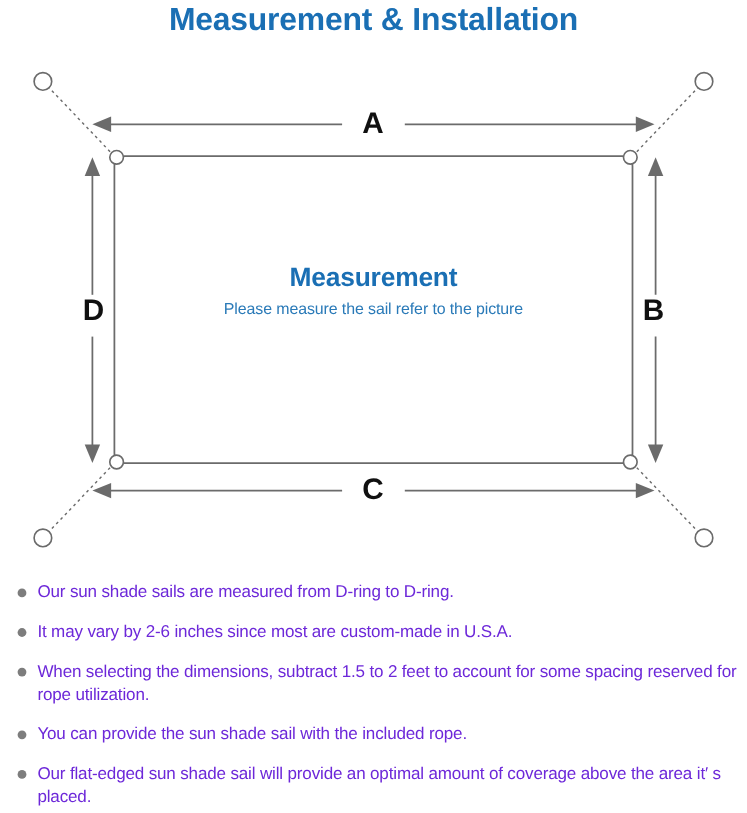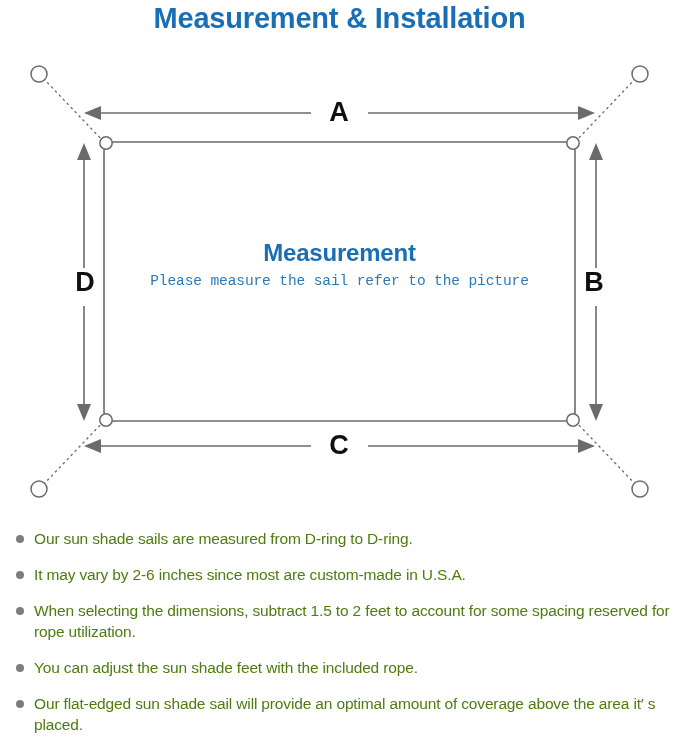--- a/index.html
+++ b/index.html
@@ -62,21 +62,20 @@
     line-height: 30px;
     letter-spacing: -0.2px;
   }
   #center-sub {
     font-size: 14.5px;
     font-weight: normal;
     color: #2a7ab8;
     line-height: 22px;
     margin-top: 2px;
     letter-spacing: -0.1px;
-    font-family: Liberation Mono, monospace;
   }
 
   
   .dim-letter {
     position: absolute;
     font-size: 27px;
     font-weight: bold;
     color: #101010;
     font-family: "Liberation Sans", sans-serif;
     text-align: center;
@@ -93,21 +92,21 @@
     left: 8px;
     top: 528px;
     width: 671px;
   }
   .note {
     position: relative;
     padding-left: 26px;
     margin-bottom: 15px;
     font-size: 15.5px;
     line-height: 21px;
-    color: #4d7c0f;
+    color: #6d28d9;
     letter-spacing: -0.15px;
   }
   .note:last-child { margin-bottom: 16px; }
   .note .bullet {
     position: absolute;
     left: 8px;
     top: 7px;
     width: 8px;
     height: 8px;
     border-radius: 50%;
@@ -194,21 +193,21 @@
     <div class="note">
       <span class="bullet"></span>
       <span>It may vary by 2-6 inches since most are custom-made in U.S.A.</span>
     </div>
     <div class="note">
       <span class="bullet"></span>
       <span>When selecting the dimensions, subtract 1.5 to 2 feet to account for some spacing reserved for rope utilization.</span>
     </div>
     <div class="note">
       <span class="bullet"></span>
-      <span>You can adjust the sun shade feet with the included rope.</span>
+      <span>You can provide the sun shade sail with the included rope.</span>
     </div>
     <div class="note">
       <span class="bullet"></span>
       <span>Our flat-edged sun shade sail will provide an optimal amount of coverage above the area it′ s placed.</span>
     </div>
   </div>
 
 </div>
 
 </body></html>

